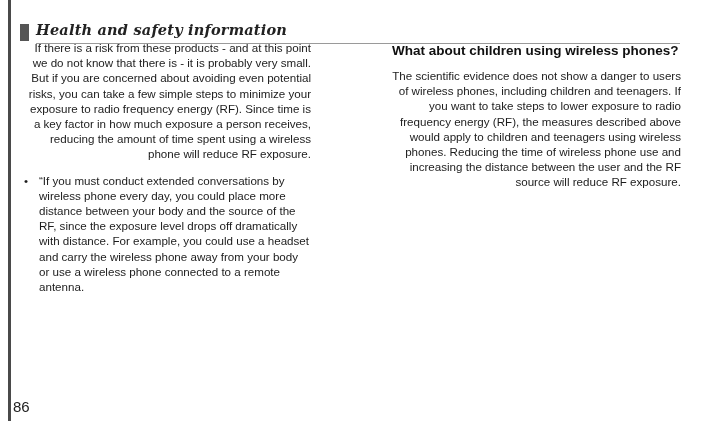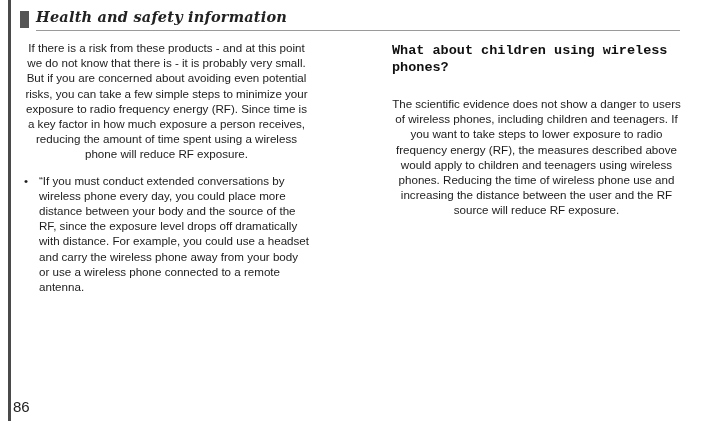--- a/index.html
+++ b/index.html
@@ -28,21 +28,21 @@
     left: 8px;
     top: 0;
     width: 3px;
     height: 421px;
     background: #4a4a4a;
   }
   
   .header {
     position: absolute;
     left: 20px;
-    top: 8px;
+    top: 21px;
     width: 660px;
     height: 24px;
     text-align: center;
   }
   .header-bar {
     position: absolute;
     left: 0px;
     top: 3px;
     width: 9px;
     height: 17px;
@@ -75,44 +75,43 @@
     width: 289px;
     font-size: 11.6px;
     line-height: 15.2px;
     color: #1c1c1c;
   }
   .col-left { left: 22px; }
   .col-right { left: 392px; }
 
   .col p {
     margin: 0 0 11px 0;
-    text-align: center;
+    text-align: right;
   }
   .bullet-list {
     margin: 0 0 11px 0;
     padding: 0;
     list-style: none;
   }
   .bullet-list li {
     position: relative;
     padding-left: 17px;
     margin: 0;
   }
   .bullet-list li .dot {
     position: absolute;
     left: 2px;
     top: 0px;
   }
   h2.sub {
-    margin: 2px 0 20px 0;
+    margin: 2px 0 9px 0;
     font-size: 13.5px;
     line-height: 17px;
     font-weight: bold;
     color: #101010;
-    font-family: Liberation Mono, monospace;
   }
   .page-number {
     position: absolute;
     left: 13px;
     bottom: 6px;
     font-size: 15px;
     color: #222222;
   }
 </style>
 </head>

